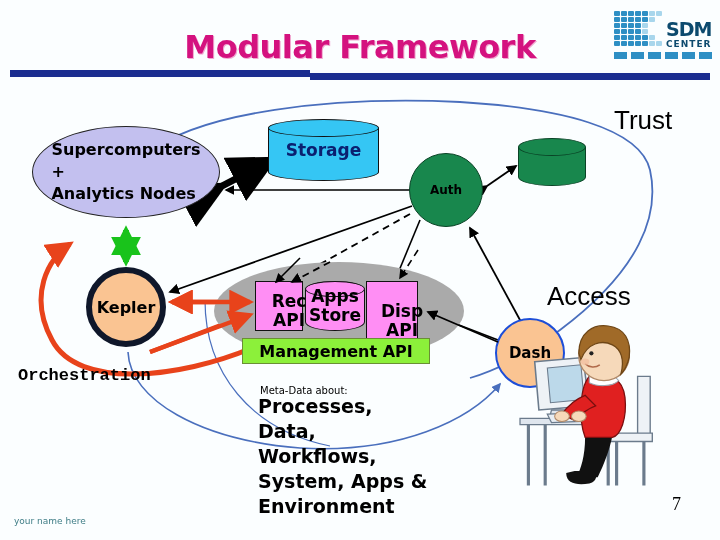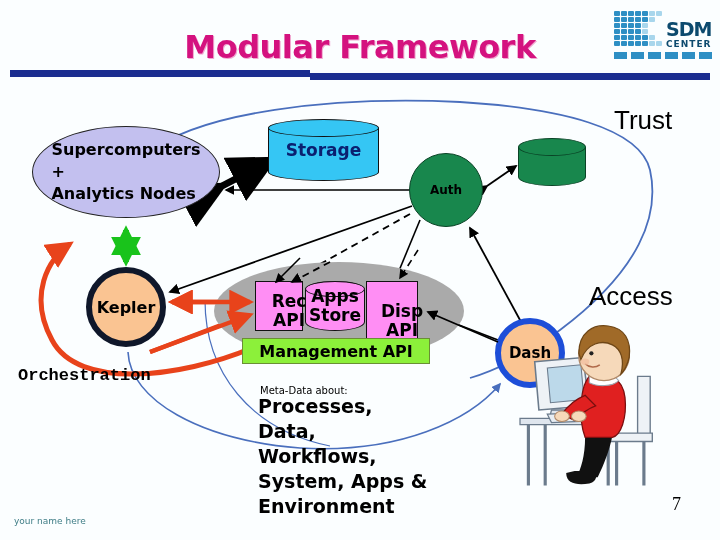--- a/index.html
+++ b/index.html
@@ -108,21 +108,21 @@
     border-radius: 50%;
     background: #18874d;
     border: 1px solid #0a4326;
     font-size: 12px;
   }
   #dash {
     left: 495px; top: 318px;
     width: 70px; height: 70px;
     border-radius: 50%;
     background: #fac492;
-    border: 6px solid #1d4ed8;
+    border: 2px solid #1d4ed8;
     font-size: 15px;
   }
   #gray-ellipse {
     left: 214px; top: 262px;
     width: 250px; height: 98px;
     border-radius: 50%;
     background: #aaaaaa;
   }
   .apibox {
     position: absolute;
@@ -202,21 +202,21 @@
   #trust-cyl .body, #trust-cyl .top, #trust-cyl .bot { background: #18874d; border-color:#0a4326; }
 
   
   .plainlabel {
     position: absolute;
     font-family: "Liberation Sans", sans-serif;
     color: #000000;
     white-space: nowrap;
   }
   #lbl-trust  { left: 614px; top: 105px; font-size: 26px; }
-  #lbl-access { left: 589px; top: 281px; font-size: 26px; }
+  #lbl-access { left: 547px; top: 281px; font-size: 26px; }
   #lbl-orch {
     left: 18px; top: 366px;
     font-family: Liberation Mono, monospace;
     font-weight: bold; font-size: 17px;
   }
   #meta-head {
     left: 260px; top: 385px;
     font-family: "DejaVu Sans", sans-serif;
     font-size: 10px;
   }

